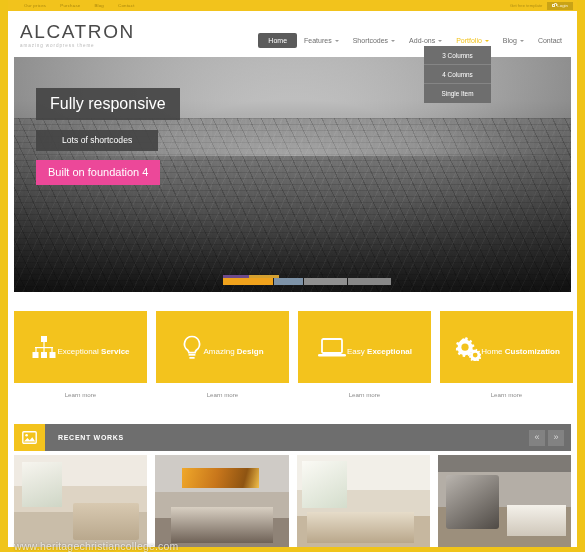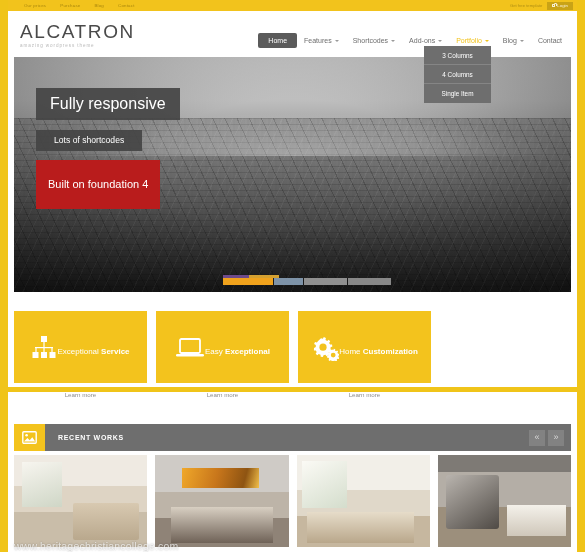--- a/index.html
+++ b/index.html
@@ -2,21 +2,21 @@
 <html><head>
 <meta charset="utf-8">
 <style>
   * { box-sizing: border-box; margin: 0; padding: 0; }
   html, body {
     width: 585px; height: 552px;
     font-family: "Liberation Sans", sans-serif;
     background: #ffffff;
     overflow: hidden;
   }
-  .page { position: relative; width: 585px; height: 392px; background: #fff; }
+  .page { position: relative; width: 585px; height: 552px; background: #fff; }
 
   
   .frame-left { position: absolute; left: 0; top: 0; width: 8px; height: 552px; background: #f0c419; }
   .frame-right { position: absolute; right: 0; top: 0; width: 8px; height: 552px; background: #f0c419; }
 
   
   .topbar {
     position: absolute; left: 0; top: 0; width: 585px; height: 11px;
     background: #f2c31c;
     display: flex; align-items: center;
@@ -114,25 +114,25 @@
     background: radial-gradient(ellipse at 50% 45%, transparent 35%, rgba(0,0,0,.38) 100%);
   }
 
   .hero-caps { position: absolute; left: 22px; top: 31px; z-index: 5; }
   .cap1 {
     background: rgba(68,68,68,.92); color: #fff; font-size: 16px;
     padding: 8px 14px; display: inline-block; margin-bottom: 9px; line-height: 1;
   }
   .cap2 {
     background: rgba(68,68,68,.92); color: #ffffff; font-size: 8.6px;
-    padding: 6px 18px; display: inline-block; margin-bottom: 9px; line-height: 1;
+    padding: 6px 26px; display: inline-block; margin-bottom: 9px; line-height: 1;
   }
   .cap3 {
-    background: #b91c1c; color: #ffffff; font-size: 11px;
-    padding: 19px 12px; display: inline-block; line-height: 1;
+    background: #ec4899; color: #ffffff; font-size: 11px;
+    padding: 7px 12px; display: inline-block; line-height: 1;
   }
   .cap-row { display: block; }
 
   .hero-progress {
     position: absolute; left: 209px; bottom: 7px; width: 168px; height: 7px;
     display: flex; gap: 1px; z-index: 6;
   }
   .pg-seg { height: 7px; background: #8d8d8d; }
   .pg-seg.w1 { width: 50px; background: #f0a21c; }
   .pg-seg.w2 { width: 29px; background: #7e93a8; }
@@ -330,20 +330,35 @@
             <rect x="18.5" y="16" width="6" height="6" fill="#fff"></rect>
           </svg>
         </div>
         <div class="feat-label">
           <span>Exceptional </span><b>Service</b>
         </div>
       </div>
       <div class="feat-more">Learn more</div>
     </div>
 
+    <div class="feat">
+      <div class="feat-box">
+        <div class="feat-icon">
+          <svg width="22" height="26" viewBox="0 0 22 26">
+            <path d="M11 1.5a7.5 7.5 0 0 0-4.5 13.5c.9.8 1.3 1.6 1.4 2.6h6.2c.1-1 .5-1.8 1.4-2.6A7.5 7.5 0 0 0 11 1.5z" fill="none" stroke="#fff" stroke-width="1.7"></path>
+            <rect x="7.6" y="19" width="6.8" height="1.7" fill="#fff"></rect>
+            <rect x="8.4" y="22" width="5.2" height="1.7" fill="#fff"></rect>
+          </svg>
+        </div>
+        <div class="feat-label">
+          <span>Amazing </span><b>Design</b>
+        </div>
+      </div>
+      <div class="feat-more">Learn more</div>
+    </div>
 
     <div class="feat">
       <div class="feat-box">
         <div class="feat-icon">
           <svg width="30" height="22" viewBox="0 0 30 22">
             <rect x="5" y="2" width="20" height="14" rx="1.4" fill="none" stroke="#fff" stroke-width="1.8"></rect>
             <rect x="1" y="17" width="28" height="2.6" rx="1.3" fill="#fff"></rect>
           </svg>
         </div>
         <div class="feat-label">

